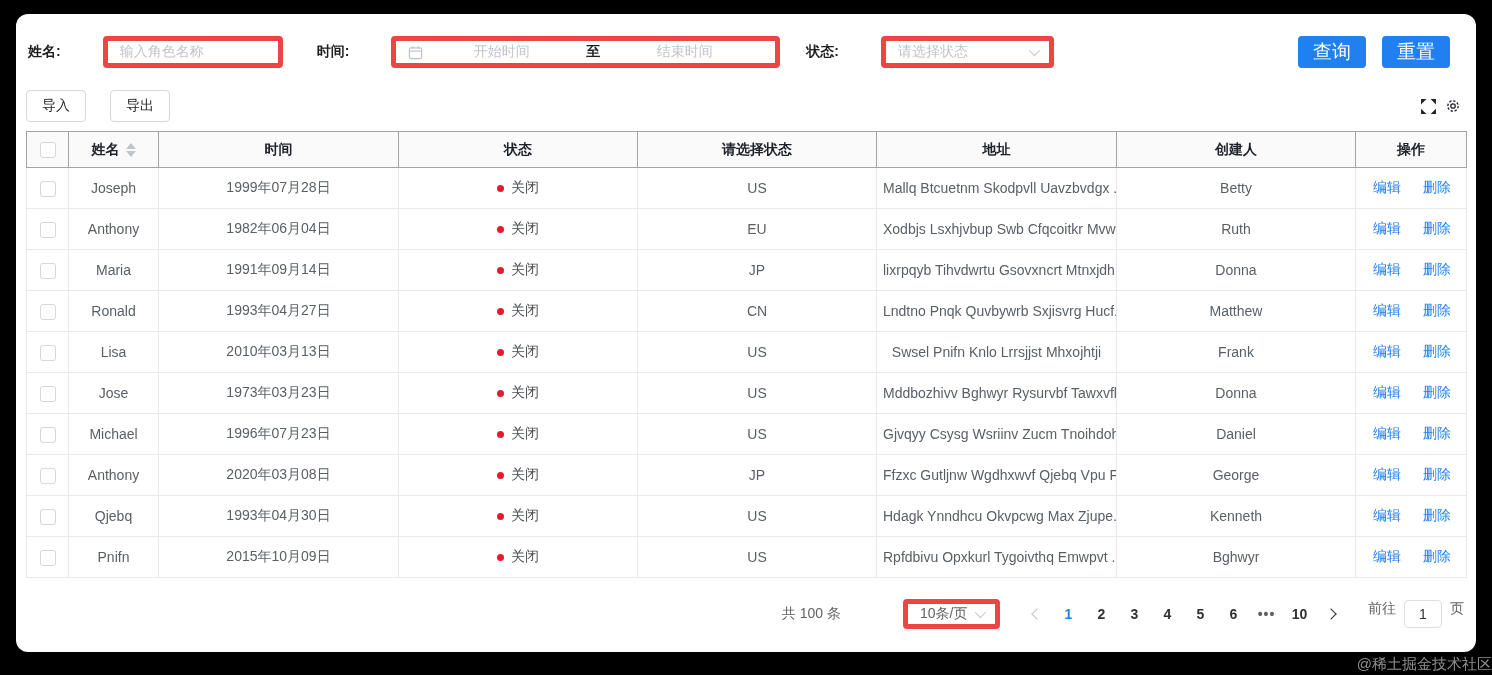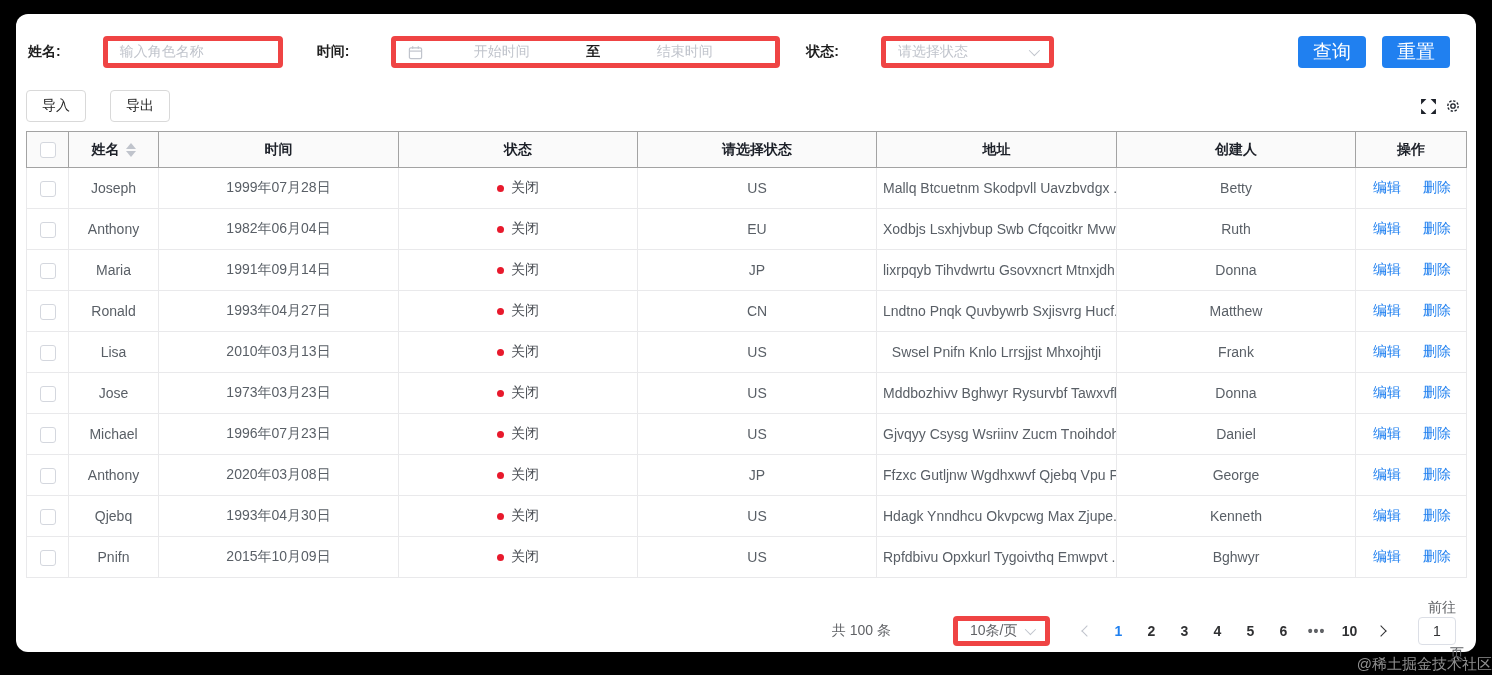--- a/index.html
+++ b/index.html
@@ -88,21 +88,21 @@
   .chev { width: 8px; height: 8px; border-right: 1.6px solid #303133; border-bottom: 1.6px solid #303133; }
   .chev.left  { transform: rotate(135deg); border-color: #c0c4cc; }
   .chev.right { transform: rotate(-45deg); }
   .pages { display: inline-flex; }
   .page-btn {
     min-width: 33px; height: 30px; background: none; border: none; cursor: pointer;
     font-size: 14px; font-weight: 700; color: #303133; font-family: inherit;
   }
   .page-btn.active { color: var(--accent); }
   .page-btn.dots { color: #606266; letter-spacing: 1px; }
-  .goto { display: inline-flex; align-items: flex-end; margin-left: 22px; flex-direction: column; }
+  .goto { display: inline-flex; align-items: flex-start; margin-left: 22px; }
   .goto-label { margin-right: 8px; }
   .goto-input {
     width: 38px; height: 28px; border: 1px solid #dcdfe6; border-radius: 4px;
     text-align: center; font-size: 14px; color: #303133; margin-right: 8px; font-family: inherit;
   }
   
   .watermark {
     position: absolute; right: 0; bottom: 1px;
     color: #b3b3b3; opacity: .8; font-size: 15px; z-index: 5;
   }

